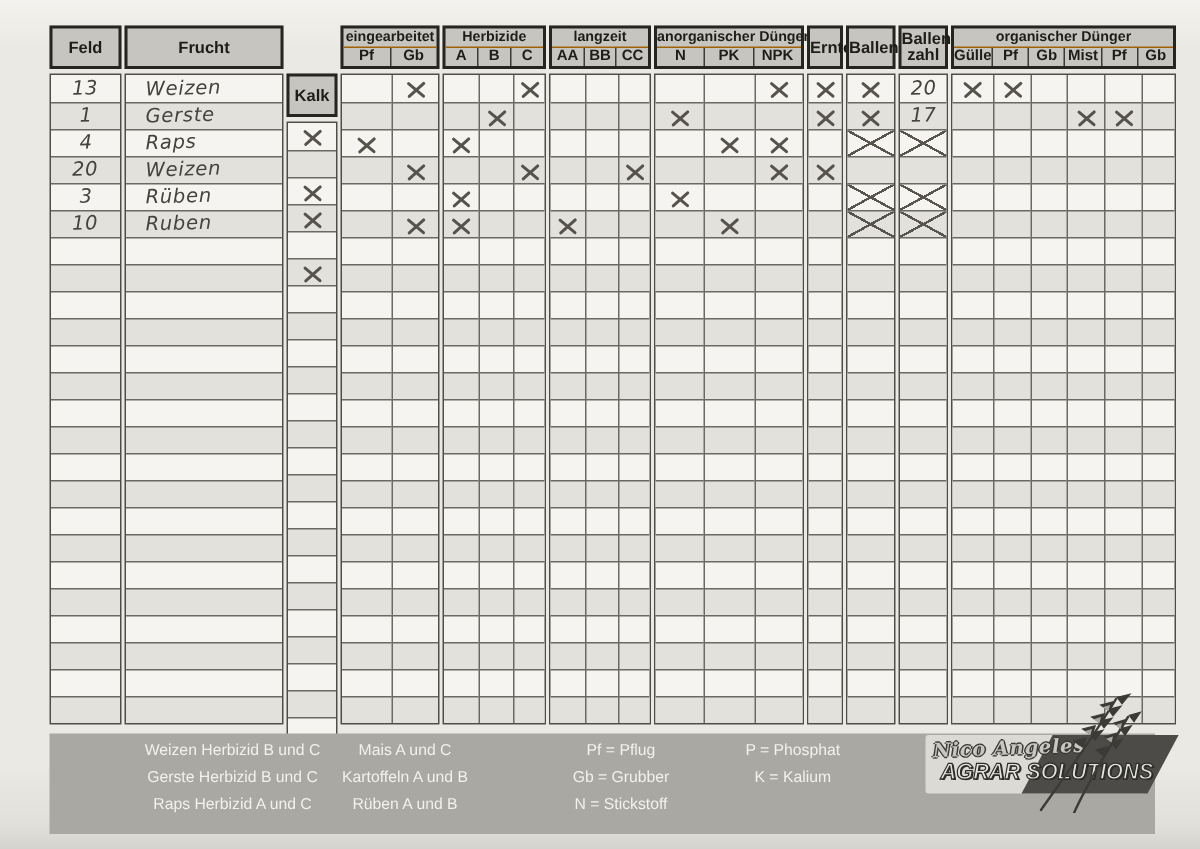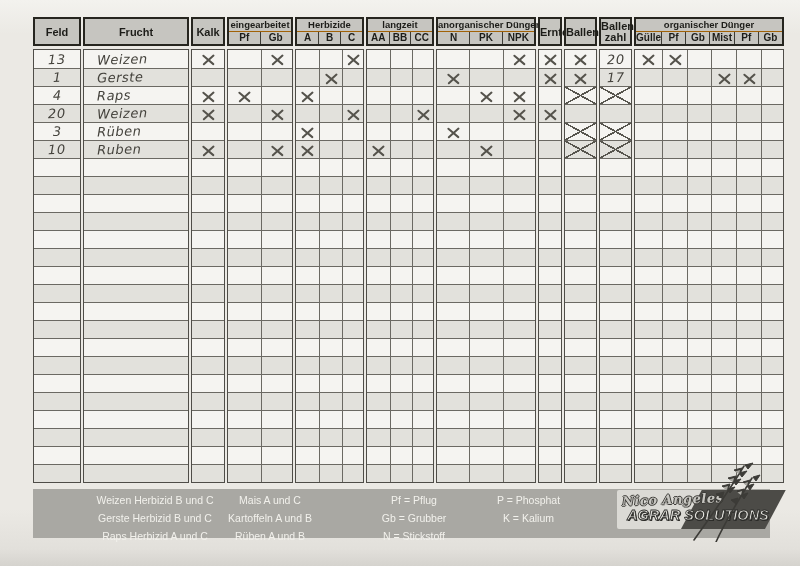--- a/index.html
+++ b/index.html
@@ -59,21 +59,21 @@
   }
   .hx::before{transform:rotate(40deg);}
   .hx::after{transform:rotate(-42deg);}
   .hand{
     font-family:"DejaVu Sans", sans-serif;font-style:italic;
     font-size:13px;color:#45433d;letter-spacing:0.5px;transform:rotate(-1.5deg);
     white-space:nowrap;
   }
   
   .band{
-    position:absolute;left:33px;top:489px;width:737px;height:49px;
+    position:absolute;left:33px;top:489px;width:737px;height:67px;
     background:#a9a8a3;
   }
   .leg-col{position:absolute;top:2px;text-align:center;color:#f2f1ec;font-size:10.5px;}
   .leg-col div{line-height:18px;height:18px;white-space:nowrap;}
   
   .logo-box{
     position:absolute;left:617px;top:490px;width:147px;height:39px;
     background:#dbdad5;border-radius:2px;
   }
   .logo-name{
@@ -182,21 +182,21 @@
           <div class="cell bt"></div>
           <div class="cell shade bt"></div>
           <div class="cell bt"></div>
           <div class="cell shade bt"></div>
           <div class="cell bt"></div>
           <div class="cell shade bt"></div>
           <div class="cell bt"></div>
           <div class="cell shade bt"></div>
         </div>
       </div>
-      <div class="strip" style="width: 34px;">
+      <div class="strip" style="width: 34px; margin-top: 32px;">
         <div class="strip-head">
           <div class="head-single">Kalk</div>
         </div>
         <div class="strip-body" style="grid-template-columns: 1fr;">
           <div class="cell">
             <span class="hx"></span>
           </div>
           <div class="cell shade bt"></div>
           <div class="cell bt">
             <span class="hx"></span>

